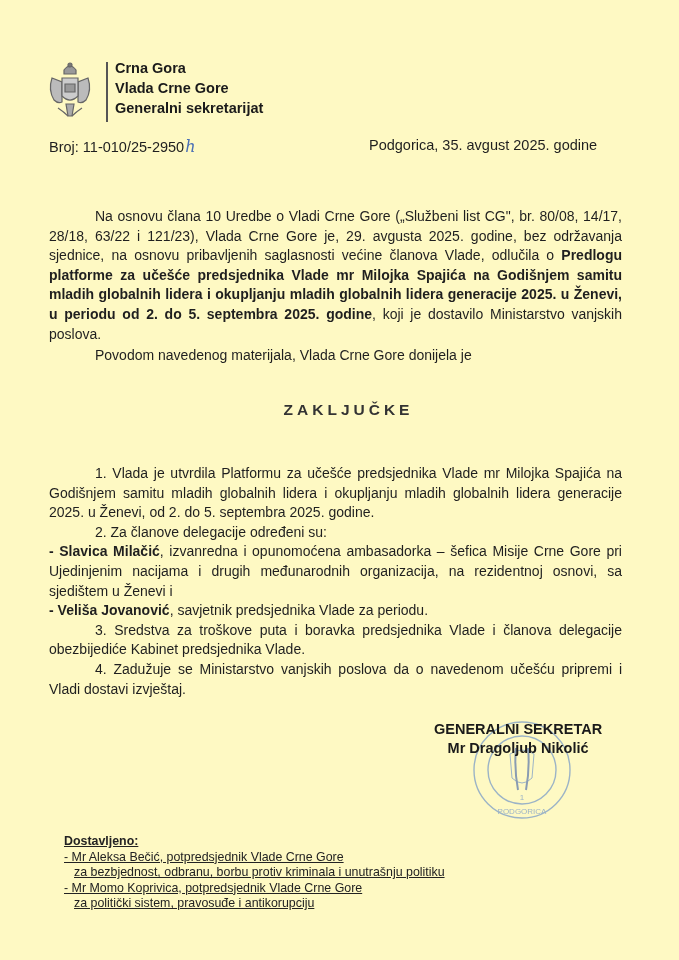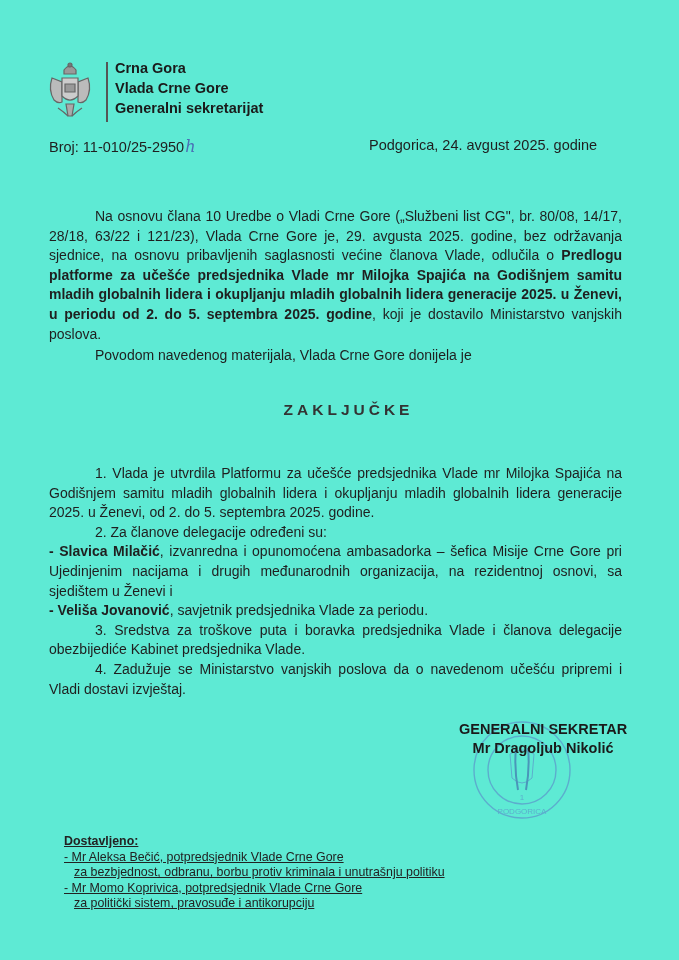--- a/index.html
+++ b/index.html
@@ -1,18 +1,18 @@
 <!DOCTYPE html>
 <html><head>
 <meta charset="utf-8">
 <style>
   html, body { margin:0; padding:0; background:#ffffff; }
   body { width:679px; height:960px; position:relative; overflow:hidden;
          font-family:"Liberation Sans", sans-serif; color:#1f1f1f; }
-  .page { position:absolute; left:0; top:0; width:679px; height:960px; background:#5eead4; }
+  .page { position:absolute; left:0; top:0; width:679px; height:960px; background:#fef9c3; }
 
   
   .crest { position:absolute; left:44px; top:60px; width:52px; height:64px; }
   .vline { position:absolute; left:106px; top:62px; width:1.5px; height:60px; background:#555; }
   .org { position:absolute; left:115px; top:58px; font-weight:bold; font-size:14.5px; line-height:20px; color:#1a1a1a; }
   .org div { white-space:nowrap; }
 
   .broj { position:absolute; left:49px; top:137px; font-size:14.5px; }
   .broj .hand { color:#4a6fb5; font-family:"DejaVu Serif", serif; font-style:italic; font-size:16px; margin-left:1px; }
   .place-date { position:absolute; left:369px; top:137px; font-size:14.5px; white-space:nowrap; }
@@ -21,21 +21,21 @@
   .body { position:absolute; left:49px; width:573px; font-size:14px; line-height:19.6px; text-align:justify; }
   .p1 { top:207px; text-indent:46px; }
   .p2 { top:346px; text-indent:46px; }
   .title { position:absolute; top:401px; left:0; width:679px; text-align:center; font-weight:bold; font-size:15.5px; letter-spacing:4px; color:#333;padding-left:9px; }
   .items { top:464px; }
   .items .ind { text-indent:46px; }
   .items p { margin:0; }
   b { font-weight:bold; }
 
   
-  .sig { position:absolute; left:434px; top:720px; font-weight:bold; font-size:14.5px; line-height:19px; text-align:center; color:#1a1a1a;margin-left:25px; }
+  .sig { position:absolute; left:434px; top:720px; font-weight:bold; font-size:14.5px; line-height:19px; text-align:center; color:#1a1a1a; }
   .stamp { position:absolute; left:470px; top:718px; width:104px; height:104px; opacity:0.6; }
 
   
   .dost { position:absolute; left:64px; top:834px; font-size:12.4px; line-height:15.6px; color:#222;text-decoration:underline; }
   .dost .h { font-weight:bold; }
   .dost .ind { padding-left:10px; }
 </style>
 </head>
 <body>
 
@@ -57,21 +57,21 @@
   <div class="org">
     <div>Crna Gora</div>
     <div>Vlada Crne Gore</div>
     <div>Generalni sekretarijat</div>
   </div>
 
   <div class="broj">
     <span>Broj:</span>
     <span>11-010/25-2950</span><span class="hand">h</span>
   </div>
-  <div class="place-date">Podgorica, 24. avgust 2025. godine</div>
+  <div class="place-date">Podgorica, 35. avgust 2025. godine</div>
 
   <div class="body p1"><span>Na osnovu člana 10 Uredbe o Vladi Crne Gore („Službeni list CG", br. 80/08, 14/17, 28/18, 63/22 i 121/23), Vlada Crne Gore je, 29. avgusta 2025. godine, bez održavanja sjednice, na osnovu pribavljenih saglasnosti većine članova Vlade, odlučila o </span><b>Predlogu platforme za učešće predsjednika Vlade mr Milojka Spajića na Godišnjem samitu mladih globalnih lidera i okupljanju mladih globalnih lidera generacije 2025. u Ženevi, u periodu od 2. do 5. septembra 2025. godine</b><span>, koji je dostavilo Ministarstvo vanjskih poslova.</span></div>
 
   <div class="body p2">Povodom navedenog materijala, Vlada Crne Gore donijela je</div>
 
   <div class="title">ZAKLJUČKE</div>
 
   <div class="body items">
     <p class="ind">1. Vlada je utvrdila Platformu za učešće predsjednika Vlade mr Milojka Spajića na Godišnjem samitu mladih globalnih lidera i okupljanju mladih globalnih lidera generacije 2025. u Ženevi, od 2. do 5. septembra 2025. godine.</p>
     <p class="ind">2. Za članove delegacije određeni su:</p>

